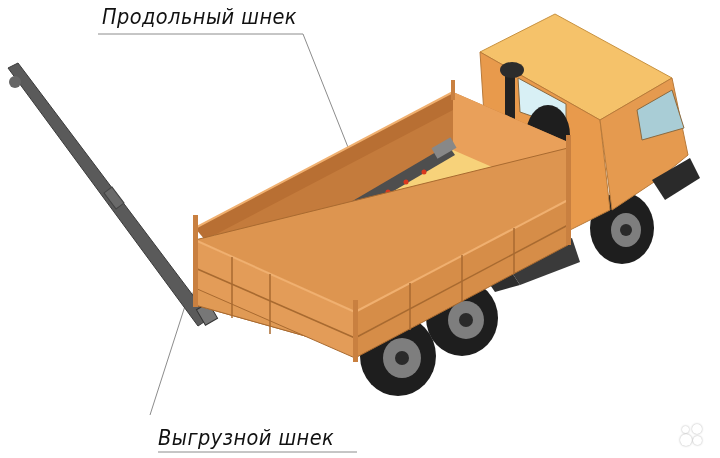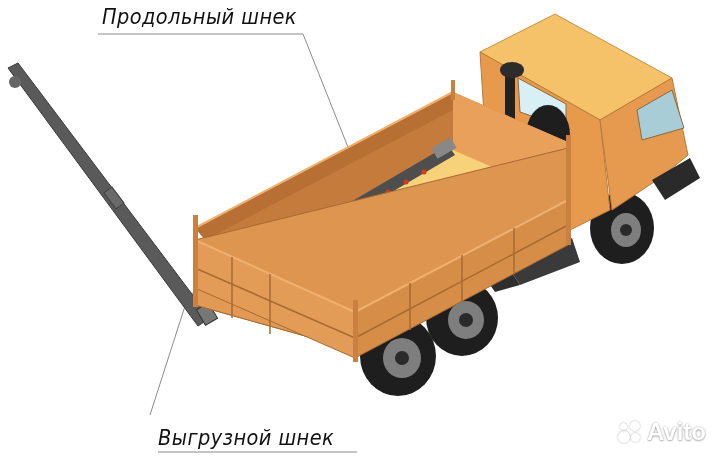--- a/index.html
+++ b/index.html
@@ -132,14 +132,13 @@
 <div id="label-top" class="label">Продольный шнек</div>
 <div id="label-bottom" class="label">Выгрузной шнек</div>
 
 <div class="watermark">
   <div class="wm-dots">
     <span style="left:0;top:10px;width:12px;height:12px;"></span>
     <span style="left:12px;top:0;width:10px;height:10px;"></span>
     <span style="left:13px;top:12px;width:9px;height:9px;"></span>
     <span style="left:2px;top:2px;width:7px;height:7px;"></span>
   </div>
-  <span>Avito</span>
 </div>
 
 </body></html>

